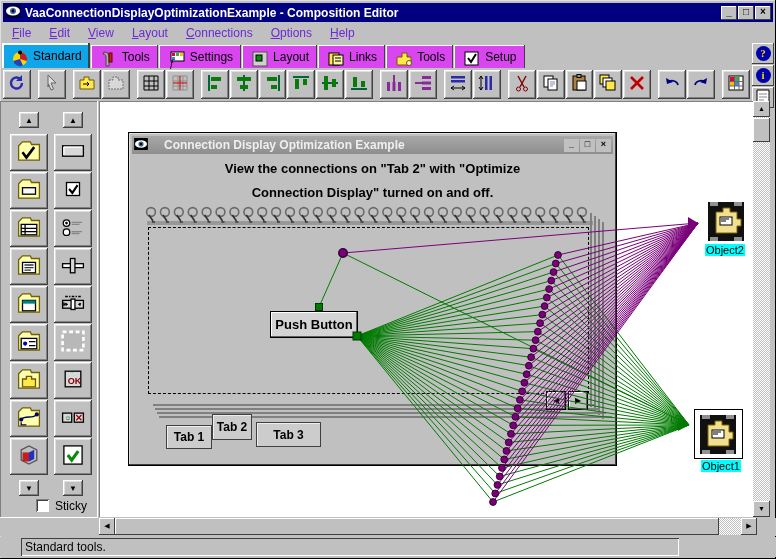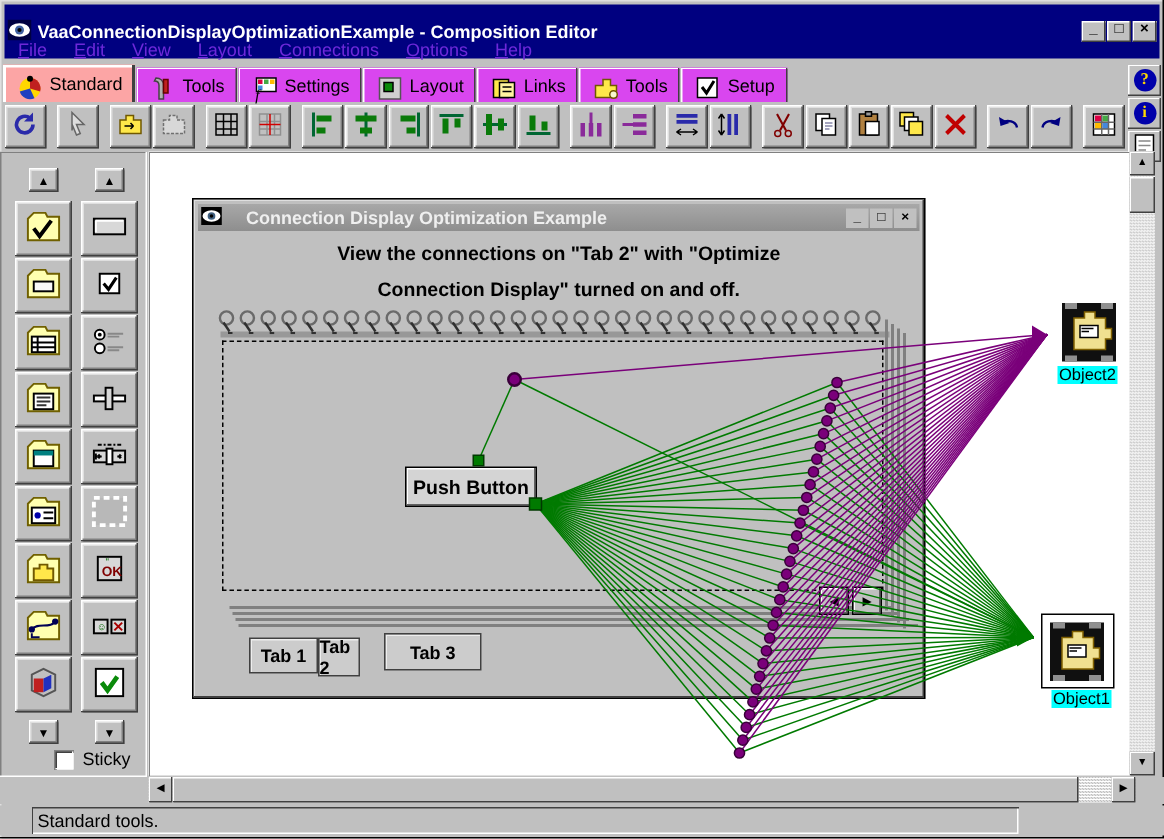--- a/index.html
+++ b/index.html
@@ -2,48 +2,48 @@
 <html><head>
 <meta charset="utf-8">
 <style>
   html,body{margin:0;padding:0;background:#777;}
   *{box-sizing:border-box;}
   .app{position:relative;width:776px;height:559px;background:#c0c0c0;
        font-family:"Liberation Sans",sans-serif;font-size:12px;
        box-shadow:inset -1px -1px 0 #000, inset 1px 1px 0 #dfdfdf;overflow:hidden;}
   .raised{box-shadow:inset -1px -1px 0 #404040, inset 1px 1px 0 #fff, inset -2px -2px 0 #808080, inset 2px 2px 0 #dfdfdf;}
   .raised-thin{box-shadow:inset -1px -1px 0 #404040, inset 1px 1px 0 #fff;}
-  .titlebar{position:absolute;left:3px;top:3px;right:3px;height:36px;background:#000080;
+  .titlebar{position:absolute;left:3px;top:3px;right:3px;height:19px;background:#000080;
             display:flex;align-items:center;color:#fff;font-weight:bold;padding:0 2px;}
   .titlebar .t{flex:1;margin-left:4px;white-space:nowrap;overflow:hidden;}
   .wbtn{width:16px;height:14px;background:#c0c0c0;color:#000;font-size:10px;line-height:12px;
         text-align:center;margin-left:1px;font-weight:bold;}
   .menubar{position:absolute;left:3px;top:23px;right:3px;height:19px;display:flex;align-items:center;}
   .menu-item{padding:2px 9px;color:#6d28d9;}
   .menu-item::first-letter{text-decoration:underline;}
   .tabrow{position:absolute;left:2px;top:43px;width:750px;height:25px;display:flex;align-items:flex-end;}
   .cat-tab{height:23px;flex:0 0 auto;display:flex;align-items:center;padding:0 8px;margin-right:1px;
            background:#d946ef;box-shadow:inset -1px 0 0 #404040, inset 1px 1px 0 #fff;}
-  .cat-tab.active{height:25px;font-weight:normal;box-shadow:inset -2px 0 0 #404040, inset 2px 2px 0 #fff;background:#fca5a5;}
+  .cat-tab.active{height:25px;font-weight:normal;box-shadow:inset -2px 0 0 #404040, inset 2px 2px 0 #fff;background:#0ea5e9;}
   .cat-tab .ic{width:17px;height:16px;margin-right:6px;}
   .toolbar{position:absolute;left:3px;top:69px;width:748px;height:31px;display:flex;align-items:center;}
   .tbtn{width:31px;height:29px;margin-right:1px;background:#c0c0c0;display:flex;align-items:center;justify-content:center;}
   .tgap{width:7px;height:29px;}
   .tbtn svg{width:20px;height:20px;}
   .sidecol{position:absolute;left:752px;top:43px;width:22px;}
   .sbtn{width:22px;height:21px;margin-bottom:1px;background:#c0c0c0;display:flex;align-items:center;justify-content:center;}
   .bluedot{width:15px;height:15px;border-radius:50%;background:#0000aa;color:#ffd700;font-weight:bold;
            font-size:11px;line-height:15px;text-align:center;font-family:"Liberation Serif",serif;}
   .body{position:absolute;left:0;top:101px;width:776px;height:417px;}
   .palette{position:absolute;left:0;top:0;width:98px;height:417px;background:#c0c0c0;
            box-shadow:inset -1px -1px 0 #fff, inset 1px 1px 0 #808080;}
   .pbtn{position:absolute;background:#c0c0c0;display:flex;align-items:center;justify-content:center;}
   .pbtn svg{width:28px;height:26px;}
   .parrow{font-size:8px;color:#000;text-align:center;}
-  .sticky{position:absolute;left:14px;top:398px;display:flex;align-items:flex-end;padding-left:22px;}
+  .sticky{position:absolute;left:14px;top:398px;display:flex;align-items:flex-start;padding-left:22px;}
   .sticky .box{width:13px;height:13px;background:#fff;box-shadow:inset 1px 1px 0 #808080, inset -1px -1px 0 #fff, inset 2px 2px 0 #404040;margin-right:6px;}
   .canvas{position:absolute;left:99px;top:0;width:654px;height:416px;background:#fff;overflow:hidden;
           box-shadow:inset 1px 1px 0 #808080;}
   .vscroll{position:absolute;left:753px;top:0;width:17px;height:416px;
            background:#fff;background-image:repeating-conic-gradient(#c0c0c0 0 25%, #fff 0 50%);background-size:2px 2px;}
   .scroll-arrow{position:absolute;width:17px;height:16px;background:#c0c0c0;text-align:center;font-size:7px;line-height:16px;color:#000;}
   .hscrollrow{position:absolute;left:0;top:518px;width:776px;height:18px;background:#c0c0c0;}
   .htrack{position:absolute;left:99px;top:0;width:658px;height:17px;
           background-image:repeating-conic-gradient(#c0c0c0 0 25%, #fff 0 50%);background-size:2px 2px;}
   .statusbar{position:absolute;left:0;top:537px;width:776px;height:20px;background:#c0c0c0;display:flex;align-items:center;}
@@ -605,21 +605,21 @@
             <div class="notebook-line" style="left:473px;top:89px;width:2px;height:197px;"></div>
             <div class="notebook-line" style="left:30px;top:283px;width:453px;height:2px;"></div>
           </div>
 
         <div class="pushbtn">Push Button</div>
 
         <div class="pgbtn" style="left:417px;top:258px;">◀</div>
         <div class="pgbtn" style="left:439px;top:258px;">▶</div>
 
         <div class="ntab" style="left:37px;top:292px;width:46px;height:24px;">Tab 1</div>
-        <div class="ntab" style="left:83px;top:281px;width:28px;height:26px;margin-top:11px;">Tab 2</div>
+        <div class="ntab" style="left:83px;top:281px;width:40px;height:26px;">Tab 2</div>
         <div class="ntab" style="left:127px;top:289px;width:65px;height:25px;">Tab 3</div>
       </div>
 
       <svg id="conns" class="connsvg" width="654" height="416">
           <line x1="258" y1="235" x2="459" y2="154" stroke="#007a00"></line>
           <line x1="459" y1="154" x2="590" y2="324" stroke="#007a00"></line>
           <line x1="258" y1="235" x2="456.7586206896552" y2="162.51724137931035" stroke="#007a00"></line>
           <line x1="456.7586206896552" y1="162.51724137931035" x2="590" y2="324" stroke="#007a00"></line>
           <line x1="258" y1="235" x2="454.51724137931035" y2="171.0344827586207" stroke="#007a00"></line>
           <line x1="454.51724137931035" y1="171.0344827586207" x2="590" y2="324" stroke="#007a00"></line>

